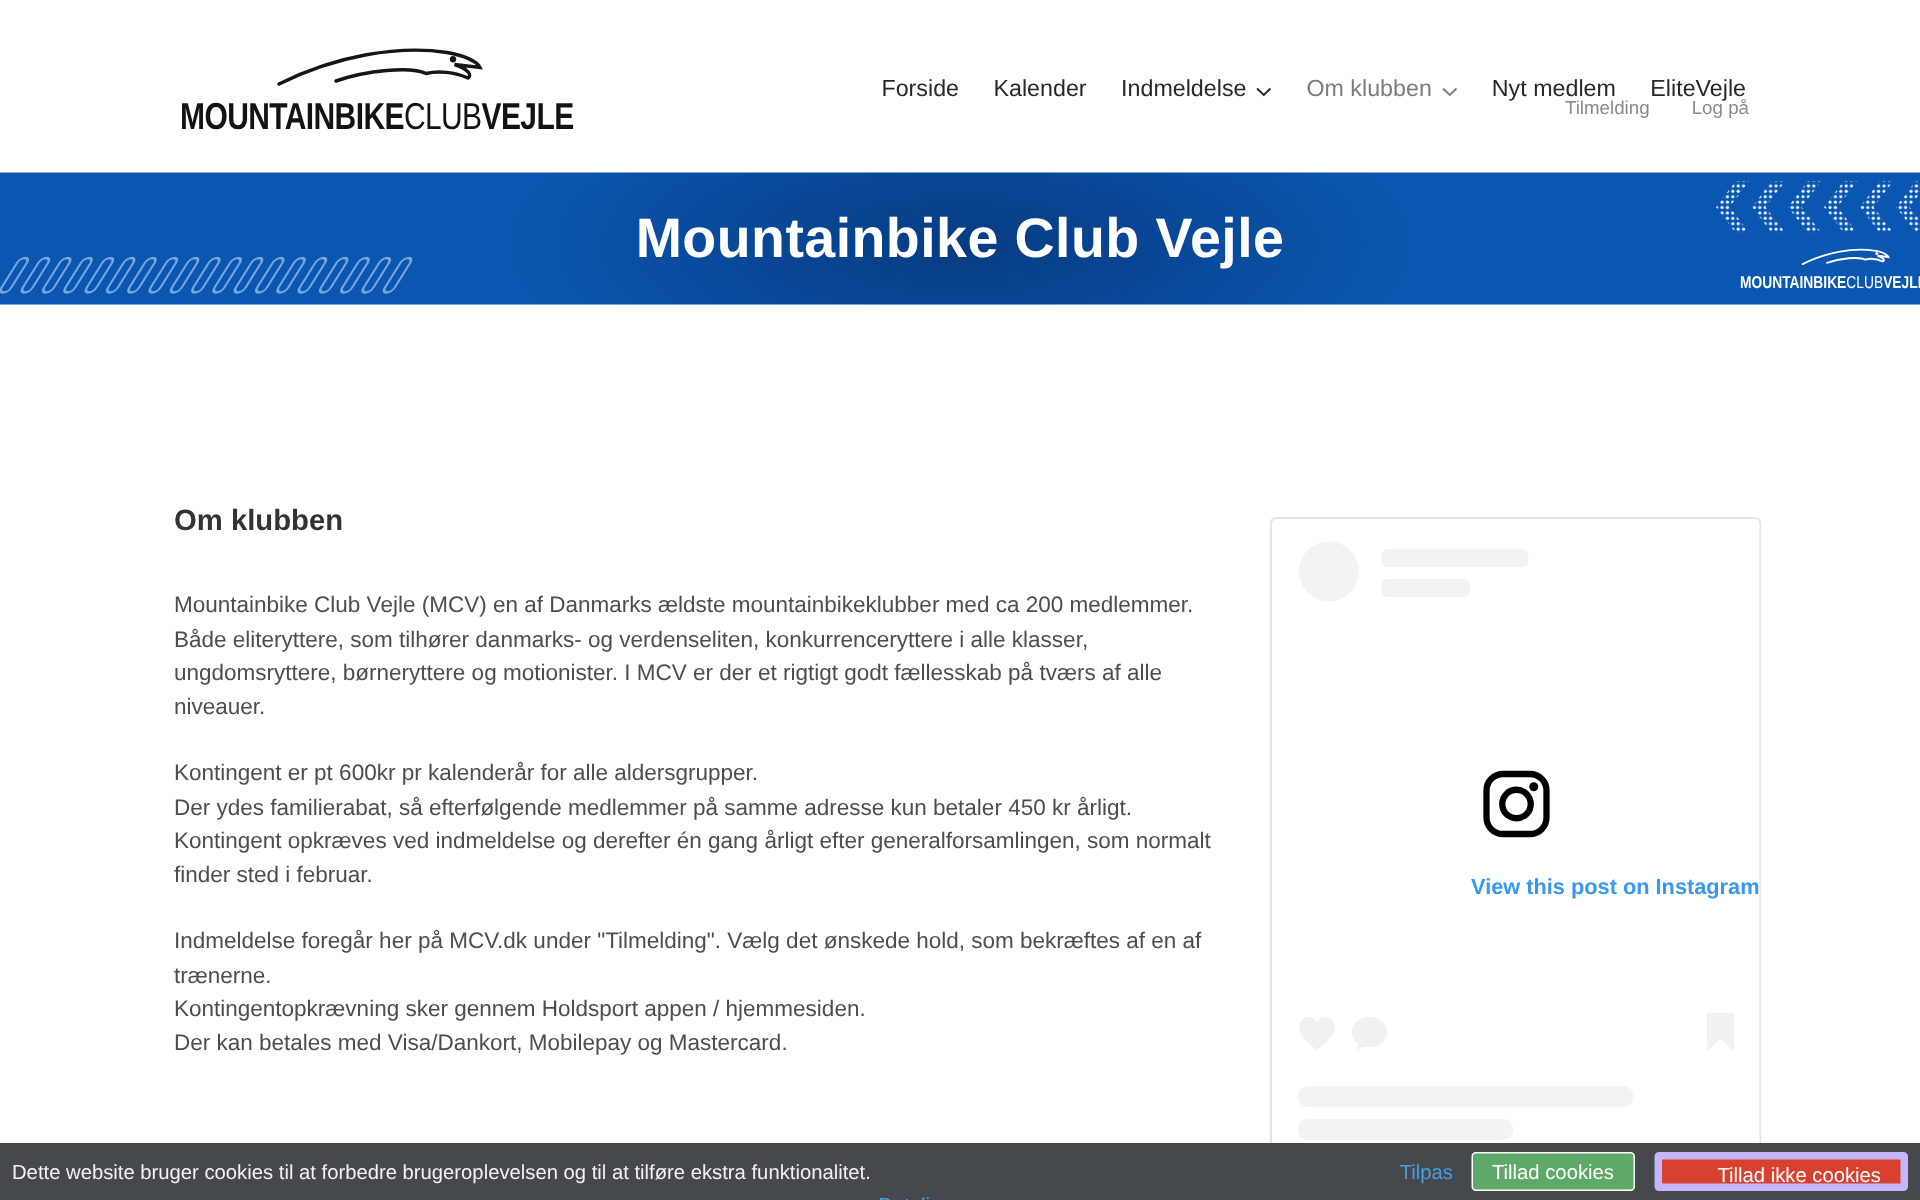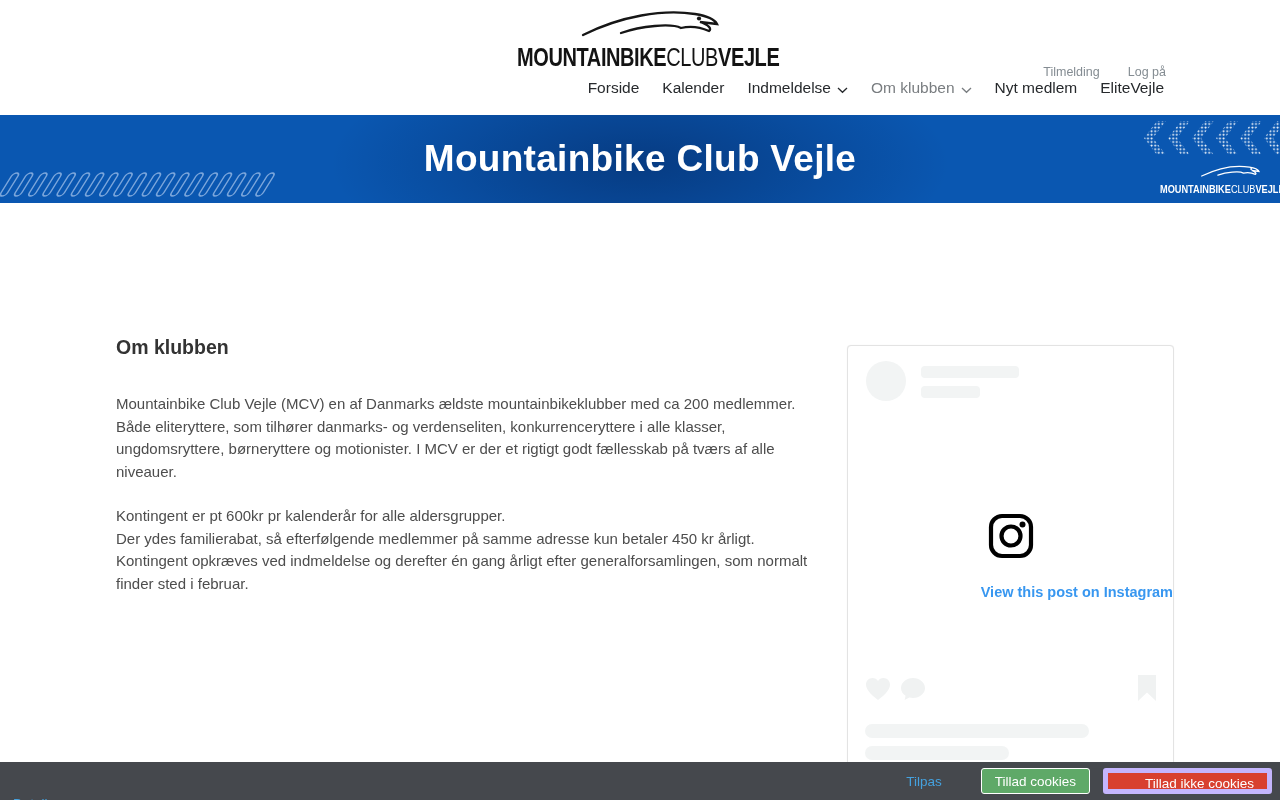--- a/index.html
+++ b/index.html
@@ -12,21 +12,20 @@
   
   .header { position:relative; height:115px; background:#fff; }
   .topbar {
     position:absolute; top:17px; right:114px;
     display:flex; gap:28px; font-size:12.5px; color:#848c92;
   }
   .topbar a { color:#848c92; text-decoration:none; cursor:pointer;margin-top:48px; }
   .header-row {
     display:flex; align-items:center; height:115px;
     padding:0 116px 0 120px;
-    flex-direction:column;
   }
   .logo { position:relative; width:250px; height:64px; margin-top:10px; cursor:pointer; }
   .logo-text {
     position:absolute; bottom:4px; left:0; white-space:nowrap;
     transform:scaleX(0.8); transform-origin:left bottom;
     font-size:25px; color:#131313; letter-spacing:-0.5px; line-height:1;
   }
   .lt-bold { font-weight:700; }
   .lt-light { font-weight:400; }
   .eagle { position:absolute; top:-4px; left:62px; }
@@ -86,21 +85,21 @@
 
   
   .cookie-bar {
     position:absolute; left:0; right:0; bottom:0; height:38px; z-index:60;
     background:#45484d; color:#f2f2f2; display:flex; align-items:center;
     font-size:13.5px; padding:0 8px;
   }
   .cookie-msg { white-space:nowrap; }
   .details-link { color:#45a1de; text-decoration:none; margin-left:5px; cursor:pointer;margin-top:44px; }
   .cb-spacer { flex:1; }
-  .tilpas-link { color:#45a1de; text-decoration:none; margin-right:39px; cursor:pointer; }
+  .tilpas-link { color:#45a1de; text-decoration:none; margin-right:12px; cursor:pointer; }
   .cb-btn {
     font-family:"Liberation Sans", sans-serif; font-size:13.5px; color:#fff;
     border-radius:3px; padding:3px 13px; height:26px; cursor:pointer;
   }
   .btn-allow { background:#5fa968; border:1px solid #ffffff; margin-right:13px; }
   .btn-deny  { background:#d8402f; border:5px solid #c4b5fd;padding-left:37px; }
 </style>
 </head>
 <body>
 
@@ -209,20 +208,23 @@
     <span class="logo-text"><span class="lt-bold">MOUNTAINBIKE</span><span class="lt-light">CLUB</span><span class="lt-bold">VEJLE</span></span>
   </span>
 </div>
 
 <div class="article">
   <h2>Om klubben</h2>
   <p>Mountainbike Club Vejle (MCV) en af Danmarks ældste mountainbikeklubber med ca 200 medlemmer. Både eliteryttere, som tilhører danmarks- og verdenseliten, konkurrenceryttere i alle klasser, ungdomsryttere, børneryttere og motionister. I MCV er der et rigtigt godt fællesskab på tværs af alle niveauer.</p>
   <p>Kontingent er pt 600kr pr kalenderår for alle aldersgrupper.
 Der ydes familierabat, så efterfølgende medlemmer på samme adresse kun betaler 450 kr årligt.
 Kontingent opkræves ved indmeldelse og derefter én gang årligt efter generalforsamlingen, som normalt finder sted i februar.</p>
+  <p>Indmeldelse foregår her på MCV.dk under "Tilmelding". Vælg det ønskede hold, som bekræftes af en af trænerne.
+Kontingentopkrævning sker gennem Holdsport appen / hjemmesiden.
+Der kan betales med Visa/Dankort, Mobilepay og Mastercard.</p>
 </div>
 
 <div class="insta-card">
   <span class="ph avatar"></span>
   <span class="ph bar1"></span>
   <span class="ph bar2"></span>
 
   <span class="ig-glyph">
     <svg width="48" height="48" viewBox="0 0 48 48">
       <rect x="4" y="4" width="40" height="40" rx="11" fill="none" stroke="#000" stroke-width="4.2"></rect>
@@ -246,18 +248,19 @@
     <svg width="22" height="26" viewBox="0 0 22 26">
         <path d="M2 0 H20 V26 L11 17.5 L2 26 Z" fill="#f0f2f2"></path>
       </svg>
   </span>
 
   <span class="ph bbar1"></span>
   <span class="ph bbar2"></span>
 </div>
 
 <div class="cookie-bar">
+  <span class="cookie-msg">Dette website bruger cookies til at forbedre brugeroplevelsen og til at tilføre ekstra funktionalitet.</span>
   <a class="details-link">Detaljer</a>
   <span class="cb-spacer"></span>
   <a class="tilpas-link">Tilpas</a>
   <button class="cb-btn btn-allow">Tillad cookies</button>
   <button class="cb-btn btn-deny">Tillad ikke cookies</button>
 </div>
 
 </body></html>

